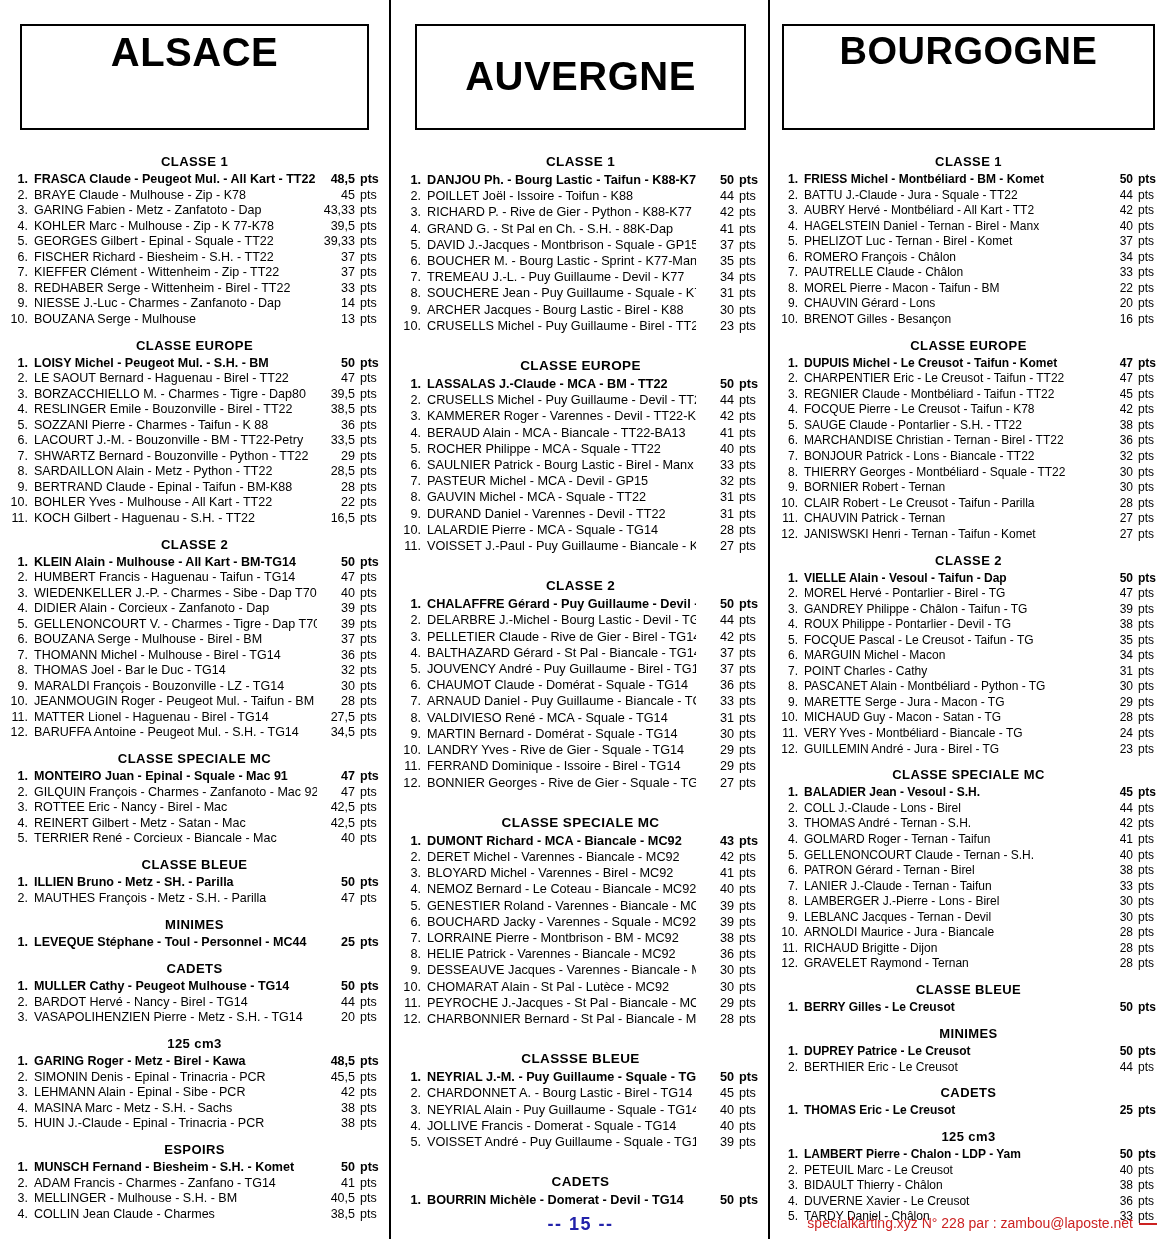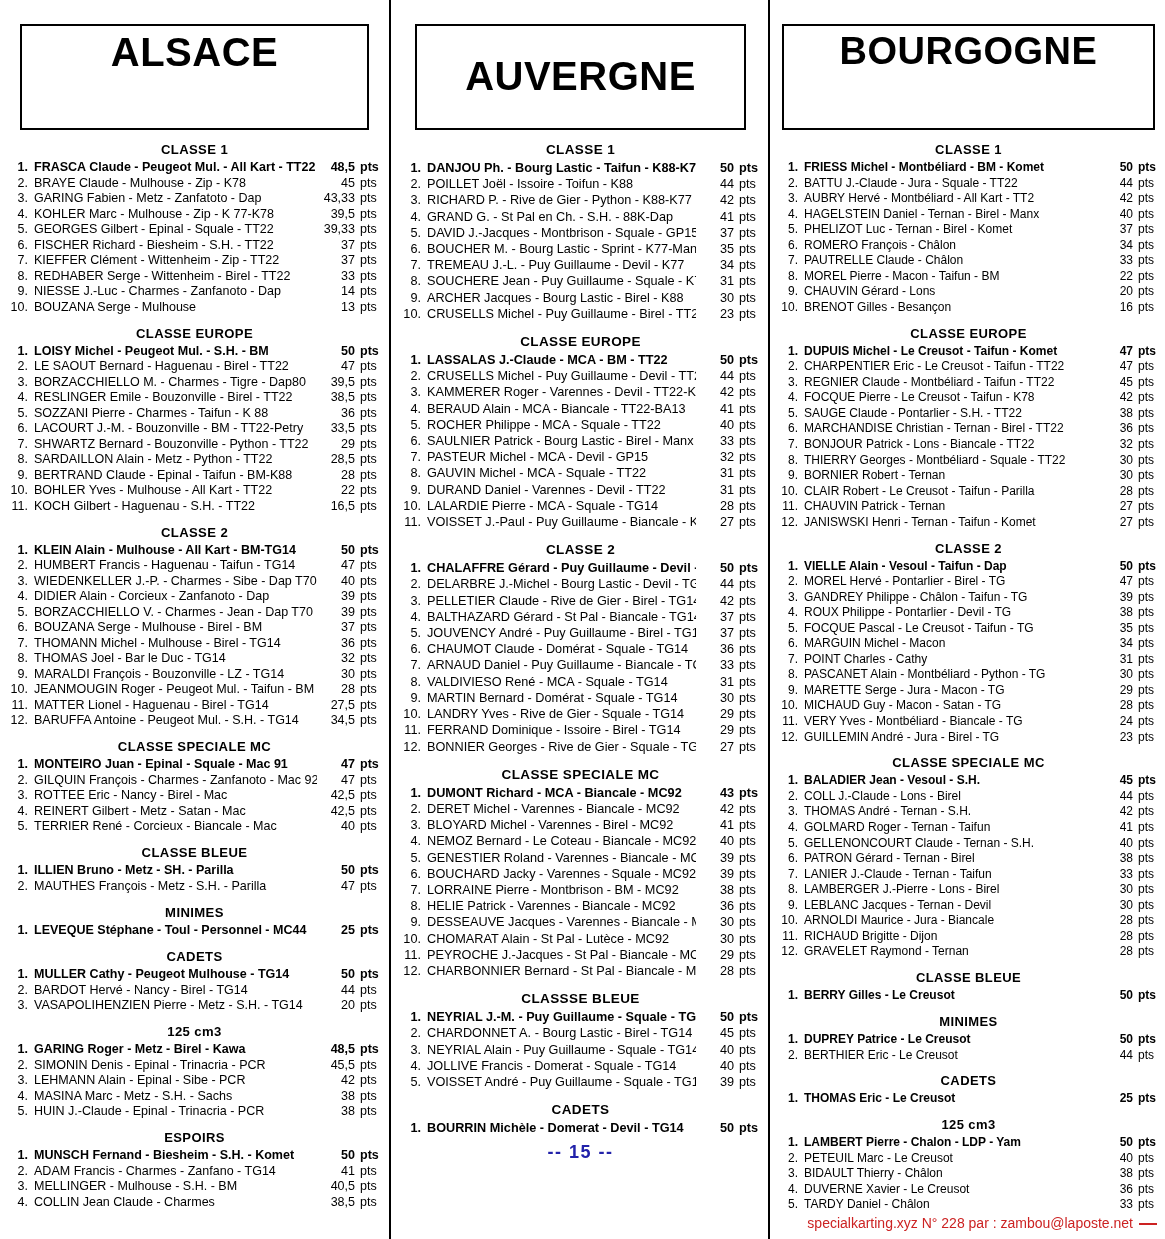--- a/index.html
+++ b/index.html
@@ -45,21 +45,21 @@
     letter-spacing: 0.5px;
     padding: 6px 4px 8px 4px;
     box-sizing: border-box;
   }
   .banner-1 { font-size: 40px; margin: 6px 12px 0 12px; height: 106px; }
   .banner-2 { font-size: 40px; margin: 6px 14px 0 14px; height: 106px; display: flex; align-items: center; justify-content: center; }
   .banner-3 { font-size: 38px; margin: 6px 4px 0 4px; height: 106px; }
   .banner-line { display: block; }
 
   .section {
-    margin-top: 12px;
+    margin-top: 24px;
   }
   .section-title {
     text-align: center;
     font-weight: bold;
     font-size: 13.5px;
     letter-spacing: 0.4px;
     margin-bottom: 3px;
   }
   .rows { }
   .row {
@@ -295,21 +295,21 @@
                 <span class="pts-unit">pts</span>
               </div>
               <div class="row" style="font-size: 12.52px; line-height: 15.5px;">
                 <span class="rank">4.</span>
                 <span class="entry">DIDIER Alain - Corcieux - Zanfanoto - Dap</span>
                 <span class="pts-val">39</span>
                 <span class="pts-unit">pts</span>
               </div>
               <div class="row" style="font-size: 12.52px; line-height: 15.5px;">
                 <span class="rank">5.</span>
-                <span class="entry">BORZACCHIELLO V. - Charmes - Jean - Dap T70</span>
+                <span class="entry">GELLENONCOURT V. - Charmes - Tigre - Dap T70</span>
                 <span class="pts-val">39</span>
                 <span class="pts-unit">pts</span>
               </div>
               <div class="row" style="font-size: 12.52px; line-height: 15.5px;">
                 <span class="rank">6.</span>
                 <span class="entry">BOUZANA Serge - Mulhouse - Birel - BM</span>
                 <span class="pts-val">37</span>
                 <span class="pts-unit">pts</span>
               </div>
               <div class="row" style="font-size: 12.52px; line-height: 15.5px;">

